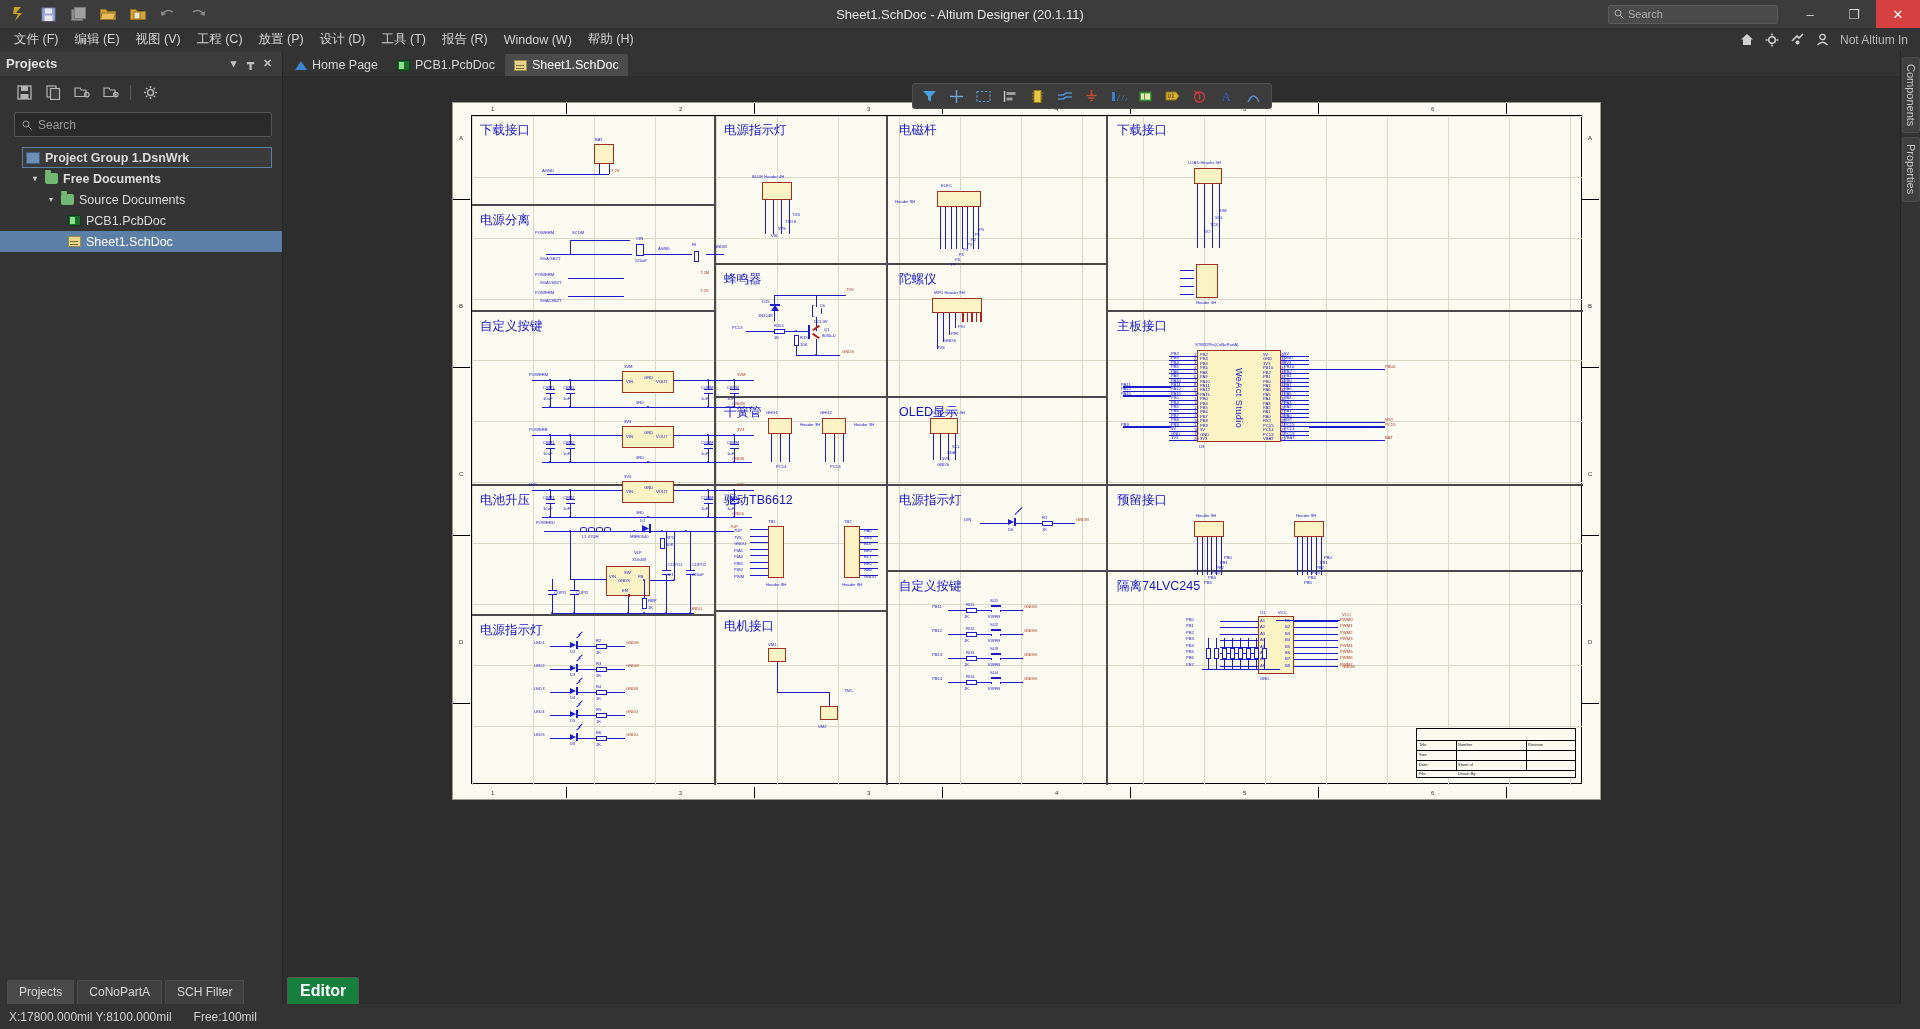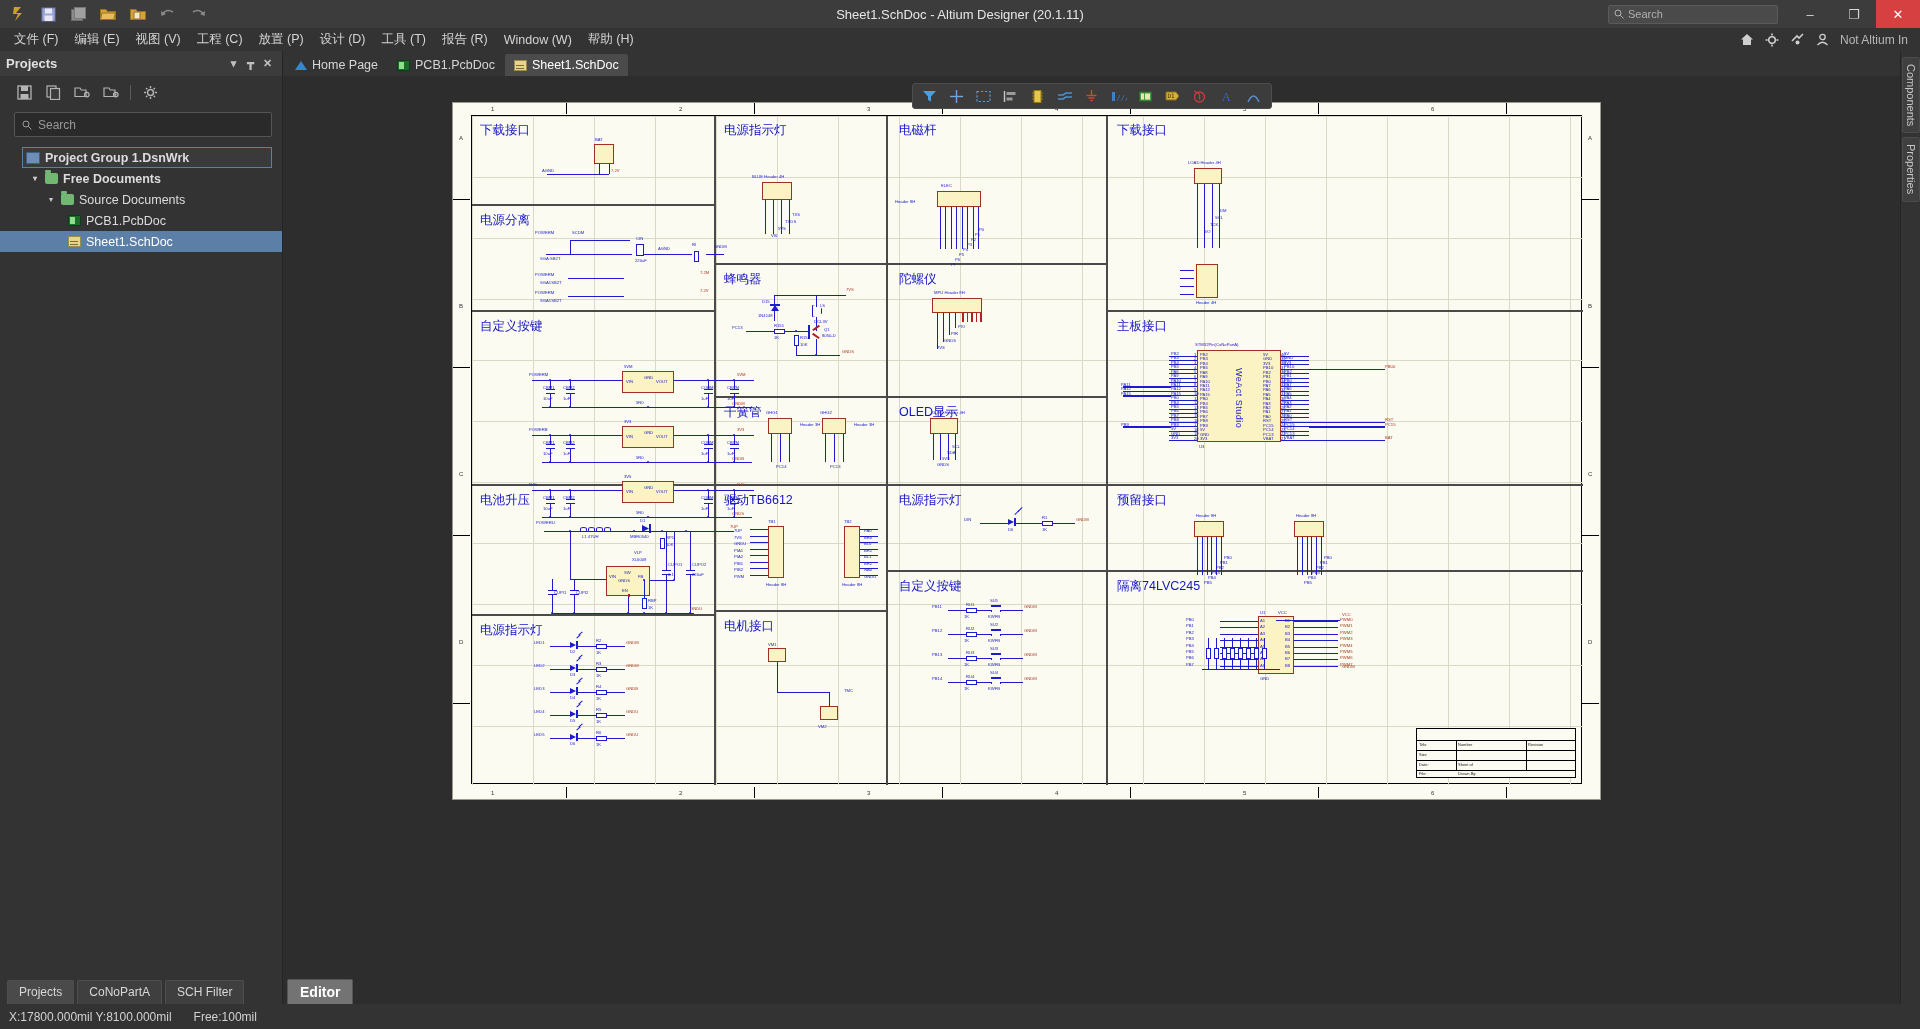--- a/index.html
+++ b/index.html
@@ -1454,21 +1454,21 @@
             <div class="tb-txt" style="left: 947px; top: 636px;">Size</div>
             <div class="tb-txt" style="left: 986px; top: 626px;">Number</div>
             <div class="tb-txt" style="left: 1056px; top: 626px;">Revision</div>
             <div class="tb-txt" style="left: 947px; top: 646px;">Date:</div>
             <div class="tb-txt" style="left: 947px; top: 655px;">File:</div>
             <div class="tb-txt" style="left: 986px; top: 646px;">Sheet of</div>
             <div class="tb-txt" style="left: 986px; top: 655px;">Drawn By:</div>
           </div>
       </div>
 
-      <div style="position:absolute;left:4px;bottom:0;background:#737373;border:1px solid #555;border-bottom:none;padding:4px 12px;color:#fff;font-size:14px;font-weight:bold;border-radius:2px 2px 0 0;">Editor</div>
+      <div style="position:absolute;left:4px;bottom:0;background:#15803d;border:1px solid #555;border-bottom:none;padding:4px 12px;color:#fff;font-size:16px;font-weight:bold;border-radius:2px 2px 0 0;">Editor</div>
     </div>
   </div>
 
   <div class="right-dock">
     <div class="rd-tab">Components</div>
     <div class="rd-tab">Properties</div>
   </div>
 </div>
 
 <div class="statusbar">

